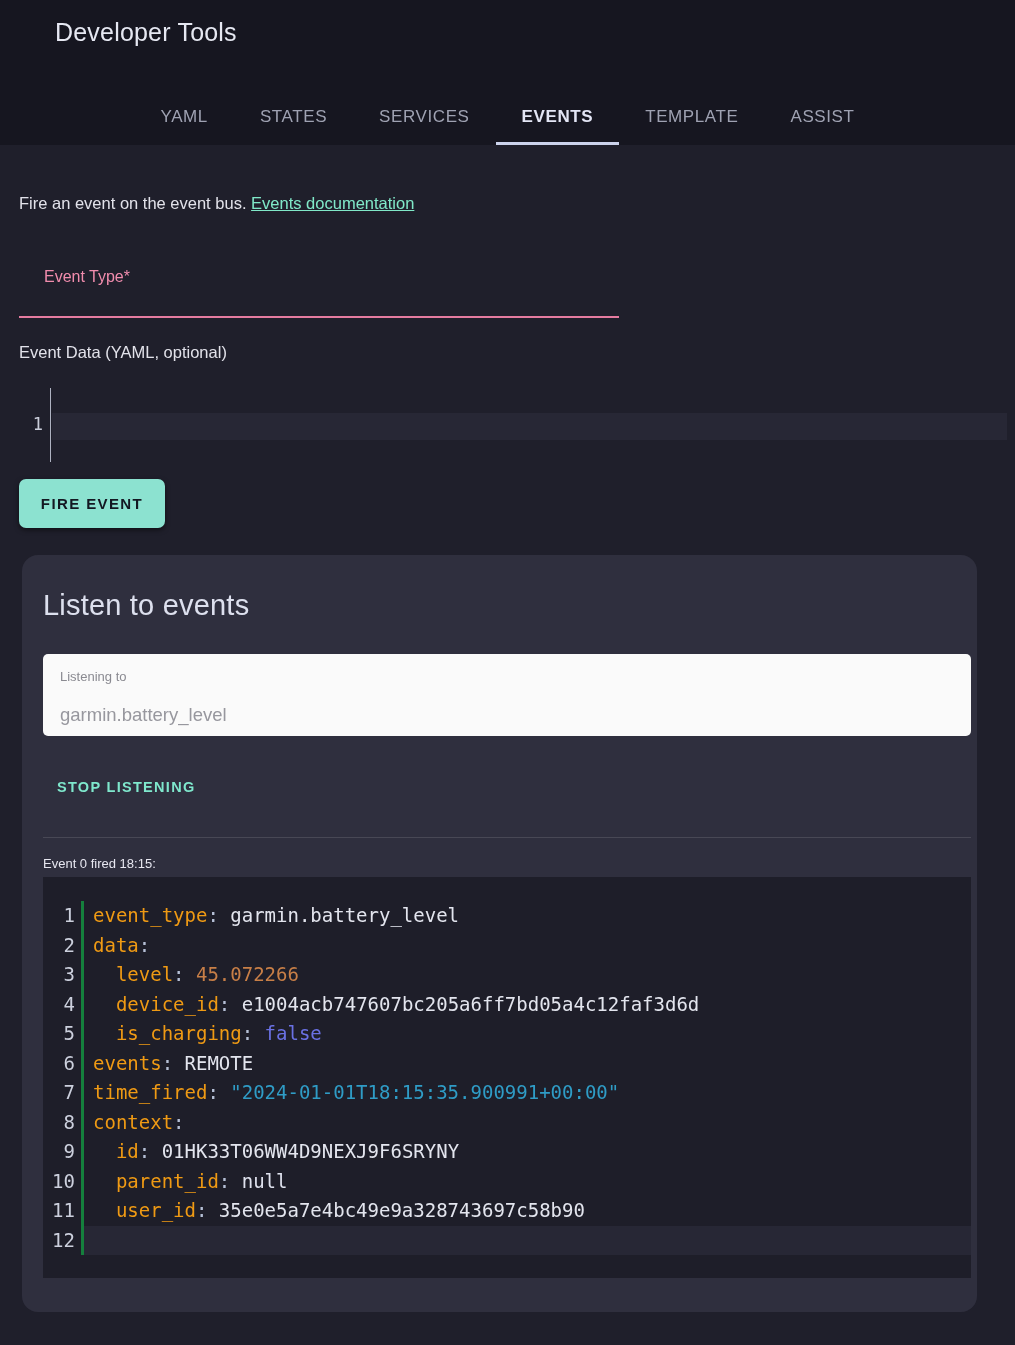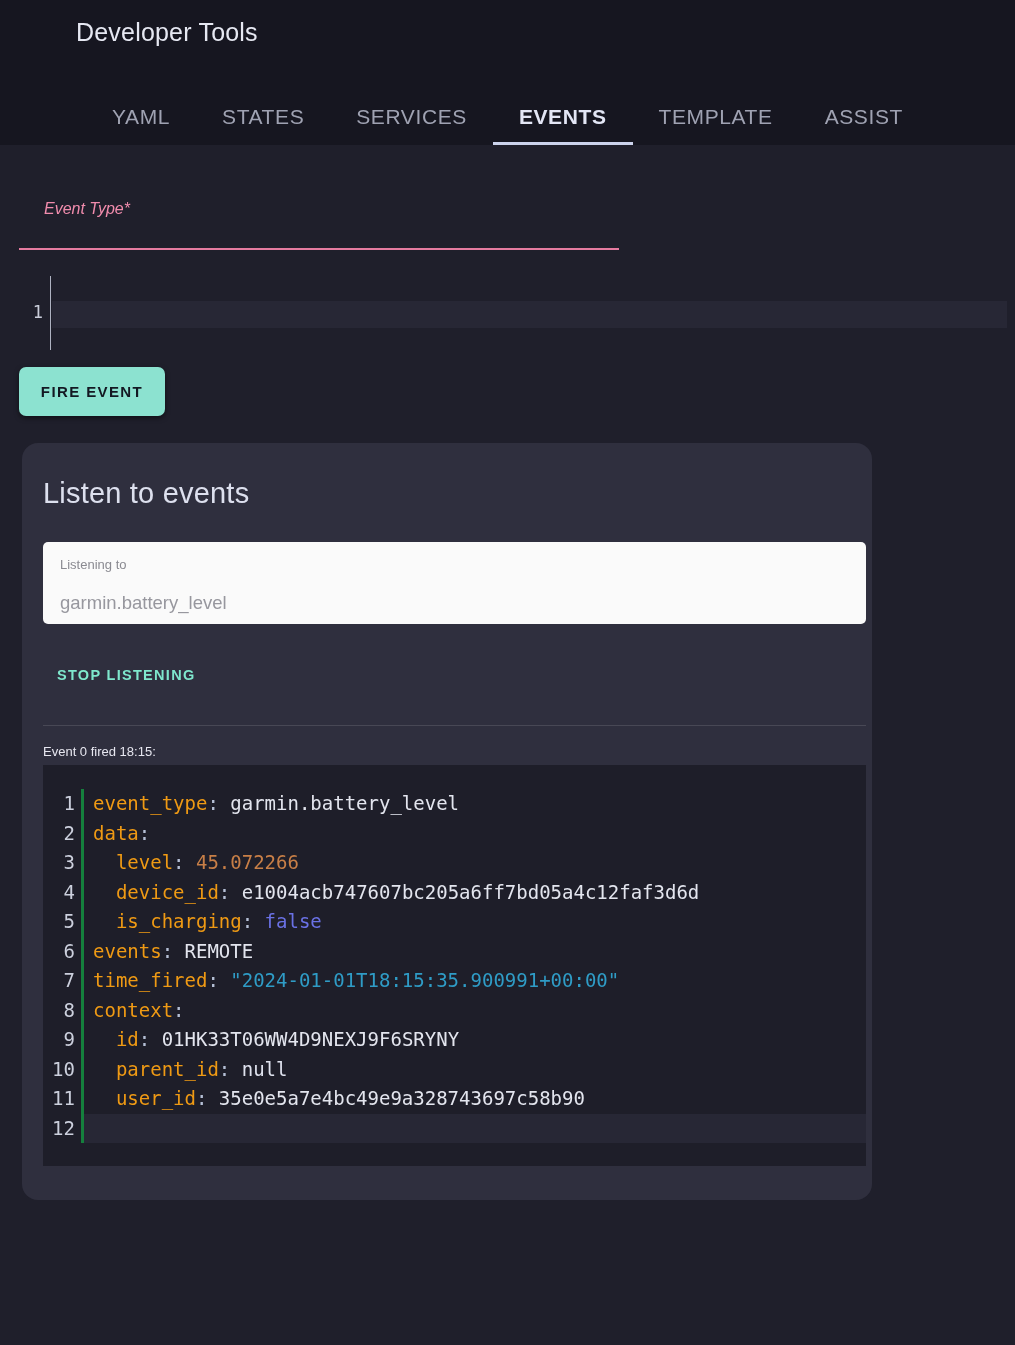--- a/index.html
+++ b/index.html
@@ -9,44 +9,44 @@
     font-family: "Liberation Sans", sans-serif;
     color:#e2e2ea;
   }
   :root{
     --page-bg:#1f1f2b; --header-bg:#161620; --card-bg:#2f2f3e; --code-bg:#1e1e29;
     --activeline:#272735;
   }
   
   .app-header { background:var(--header-bg); height:145px; position:relative; }
   .app-title { font-size:25px; font-weight:400; color:#e6e8f2; letter-spacing:.2px;
-               padding:18px 0 0 76px; }
+               padding:18px 0 0 55px; }
   .tab-bar { position:absolute; left:0; right:0; bottom:0; display:flex; justify-content:center; }
-  .tab { height:56px; line-height:56px; padding:0 26px; font-size:21px; font-weight:500;
+  .tab { height:56px; line-height:56px; padding:0 26px; font-size:17px; font-weight:500;
          letter-spacing:.6px; color:#9fa2b2; cursor:pointer; border-bottom:3px solid transparent; }
   .tab.active { color:#e3e6f5; border-bottom-color:var(--tab-ind); font-weight:700; }
   
   .intro { margin:49px 0 0 19px; font-size:16.5px; color:#e2e2ea; }
   .intro a { color:var(--link); text-decoration:underline; cursor:pointer; }
   .event-type-field { margin:55px 0 0 19px; width:600px; border-bottom:2px solid var(--pink-line); padding-bottom:30px; }
-  .event-type-field label { display:block; margin-left:25px; font-size:16px; color:var(--pink);font-style:italic; }
+  .event-type-field label { display:block; margin-left:25px; font-size:16px; color:var(--pink); }
   .event-data-label { margin:25px 0 0 19px; font-size:16.5px; color:#e2e2ea; }
   .yaml-editor { position:relative; height:76px; margin-top:26px;
                  font-family:"DejaVu Sans Mono","Liberation Mono",monospace; }
   .ed-gutter { position:absolute; left:0; top:0; bottom:2px; width:51px;
                border-right:1px solid #aeb2c1; }
   .ed-num { position:absolute; right:7px; top:26px; font-size:17px; color:#c9cdda; }
   .ed-activeline { position:absolute; left:52px; right:8px; top:25px; height:27px;
                    background:var(--activeline); }
   .fire-btn { display:block; margin:15px 0 0 19px; width:146px; height:49px;
               background:var(--accent); color:#131822; border:none; border-radius:7px;
               font-family:"Liberation Sans",sans-serif; font-size:15px; font-weight:700;
               letter-spacing:1.4px; cursor:pointer; box-shadow:0 2px 5px rgba(0,0,0,.5); }
   
-  .listen-card { margin:27px 10px 0 22px; width:850px; background:var(--card-bg);
+  .listen-card { margin:27px 10px 0 22px; width:955px; background:var(--card-bg);
                  border-radius:16px; padding:34px 6px 34px 21px; }
   .listen-title { font-size:29px; font-weight:400; color:#dde0ee; letter-spacing:.2px; }
   .listen-input { margin-top:32px; height:82px; background:#fafafa; border-radius:5px;
                   padding:15px 17px 0; display:flex; flex-direction:column; gap:20px; cursor:text; }
   .li-label { font-size:13px; color:#8a8a91; }
   .li-value { font-size:18.5px; color:#97979e; }
   .stop-btn { display:block; margin:43px 0 0 14px; background:none; border:none; cursor:pointer;
               font-family:"Liberation Sans",sans-serif; font-size:14.5px; font-weight:700;
               letter-spacing:1.3px; color:var(--accent-text); }
   .card-divider { margin-top:42px; border:none; border-top:1px solid rgba(255,255,255,.12); }
@@ -72,25 +72,28 @@
       <div class="tab">YAML</div>
       <div class="tab">STATES</div>
       <div class="tab">SERVICES</div>
       <div class="tab active">EVENTS</div>
       <div class="tab">TEMPLATE</div>
       <div class="tab">ASSIST</div>
     </nav>
 </header>
 
 <main>
+  <p class="intro"><span>Fire an event on the event bus.</span>
+    <a>Events documentation</a></p>
 
   <div class="event-type-field">
     <label>Event Type*</label>
   </div>
 
+  <div class="event-data-label">Event Data (YAML, optional)</div>
 
   <div class="yaml-editor">
     <div class="ed-activeline"></div>
     <div class="ed-gutter">
       <span class="ed-num">1</span>
     </div>
   </div>
 
   <button class="fire-btn">FIRE EVENT</button>
 

